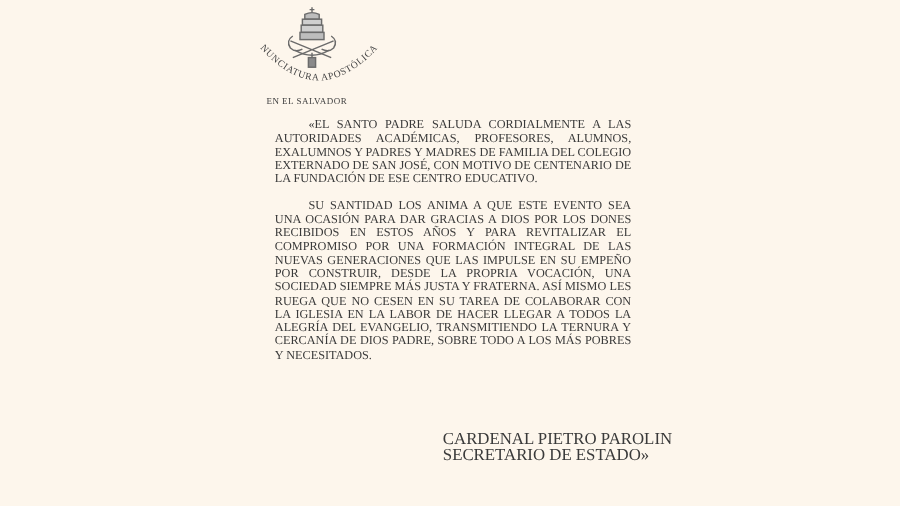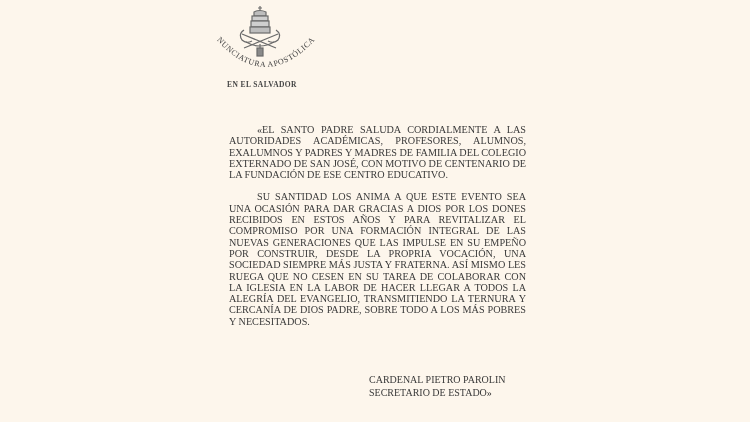--- a/index.html
+++ b/index.html
@@ -6,31 +6,31 @@
   body {
     width:750px; height:422px; overflow:hidden;
     background:#fdf6ec;
     font-family:"Liberation Serif","DejaVu Serif",serif;
     color:#3a3a3a;
     position:relative;
   }
   .emblem { position:absolute; left:236px; top:4px; width:48px; height:56px; }
   .arc-text { position:absolute; left:200px; top:20px; width:130px; height:70px; }
   .nunc-sub {
-    position:absolute; left:222px; top:80px; width:80px; text-align:center;
-    font-size:7.5px; letter-spacing:0.4px; color:#444;font-weight:bold;
+    position:absolute; left:222px; top:80px; width:80px; text-align:left;
+    font-size:7.5px; letter-spacing:0.4px; color:#444;
   }
   .letter {
-    position:absolute; left:229px; top:124px; width:297px;
+    position:absolute; left:229px; top:99px; width:297px;
     font-size:10.2px; line-height:11.3px; text-transform:uppercase;
   }
   .letter p { margin:0 0 11px 0; text-align:justify; text-indent:28px; }
   .signature {
-    position:absolute; left:369px; top:374px;
-    font-size:10px; line-height:12.5px;
+    position:absolute; left:369px; top:361px;
+    font-size:14px; line-height:12.5px;
   }
 </style>
 </head>
 <body>
 
 <svg class="emblem" viewBox="0 0 48 56">
   <g fill="none" stroke="#6b6b6b" stroke-width="1.2">
     <path d="M24 2 v4 M22 4 h4"></path>
     <path d="M18 8 q6 -3 12 0 v4 h-12 z" fill="#bdbdbd"></path>
     <rect x="16" y="12" width="16" height="5" fill="#cfcfcf"></rect>

